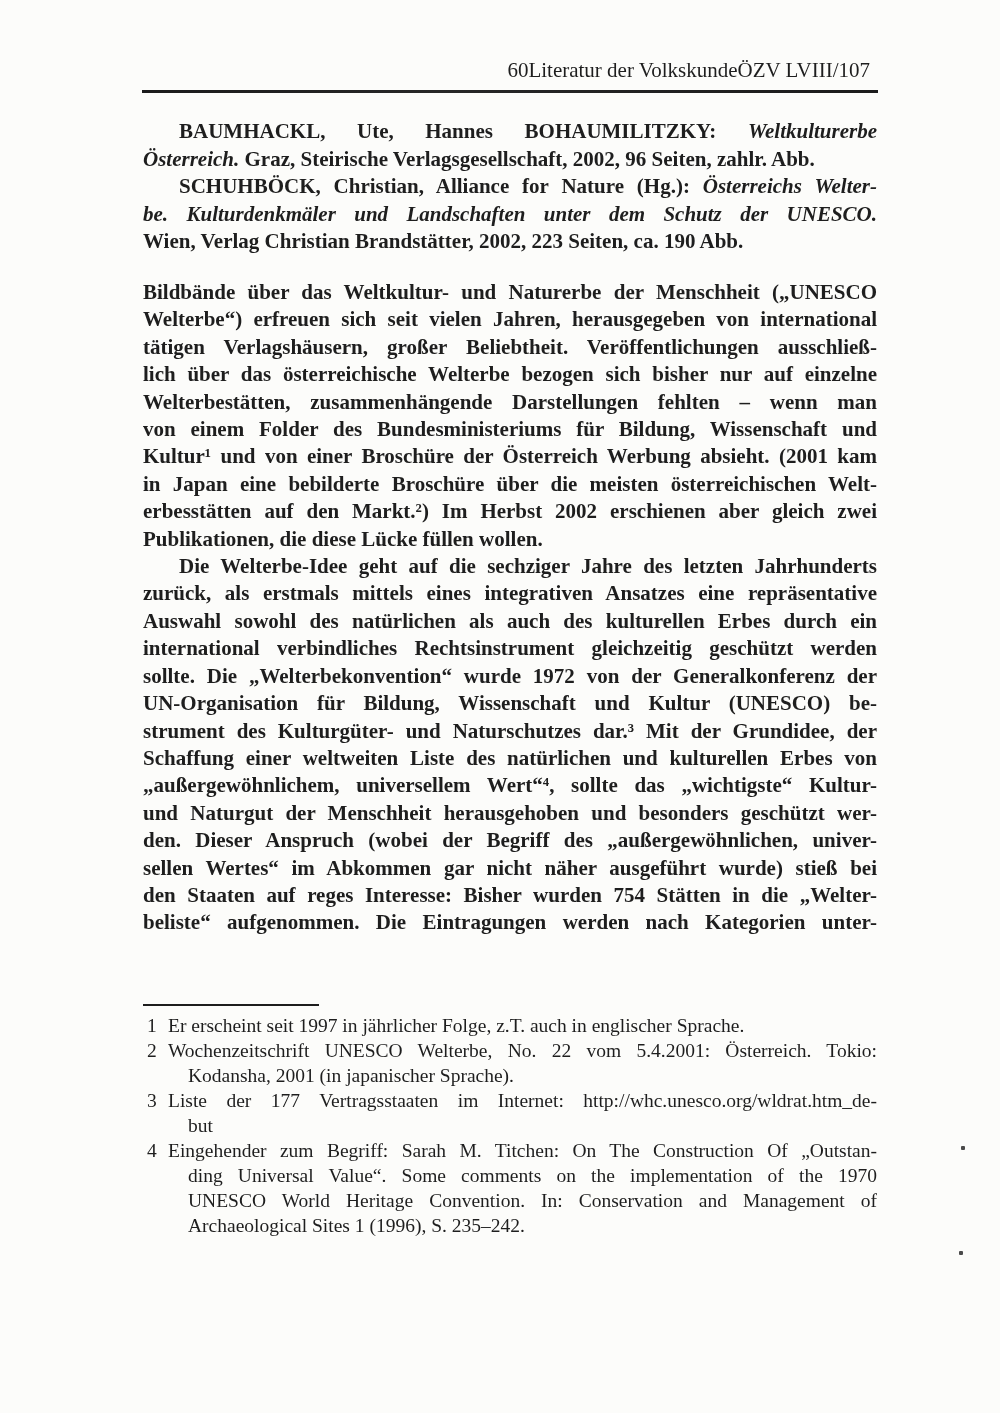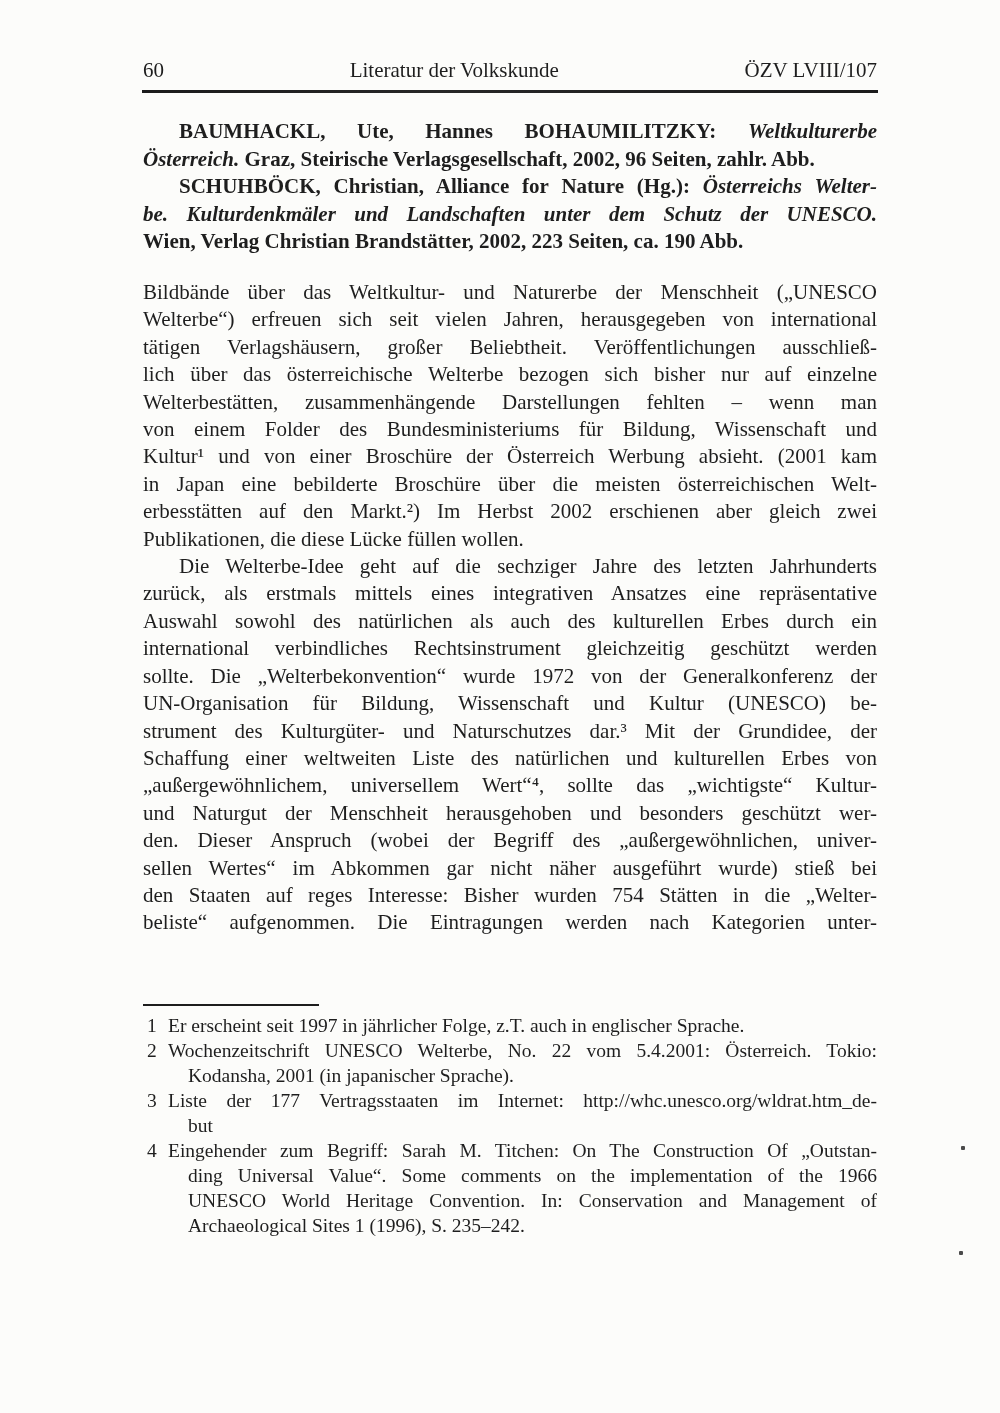--- a/index.html
+++ b/index.html
@@ -8,24 +8,24 @@
     width: 1000px;
     height: 1413px;
     background: #fcfcfa;
     color: #1e1e1e;
     font-family: "Liberation Serif", "DejaVu Serif", serif;
     overflow: hidden;
   }
   
   .running-head {
     position: absolute;
-    left: 143px; top: 56px;
+    left: 136px; top: 56px;
     width: 734px;
     display: flex;
-    justify-content: space-between;
+    justify-content: flex-end;
     align-items: baseline;
     font-size: 21px;
     line-height: 28px;
   }
   .head-rule {
     position: absolute;
     left: 142px; top: 90px;
     width: 736px; height: 3px;
     background: linear-gradient(90deg, #1b1b1b 0%, #272727 40%, #1b1b1b 100%);
   }
@@ -39,20 +39,21 @@
     font-weight: bold;
   }
   .biblio .line:first-child { text-indent: 36px; }
   
   .bodytext {
     position: absolute;
     left: 143px; top: 279px;
     width: 734px;
     font-size: 21px;
     line-height: 27.4px;
+    font-weight: bold;
   }
   .para.para-indent .line:first-child { text-indent: 36px; }
   
   .line {
     text-align: justify;
     text-align-last: justify;
     white-space: normal;
   }
   .line.last { text-align-last: left; }
   .it { font-style: italic; }
@@ -156,21 +157,21 @@
     <div class="footnote">
         <div class="fn-line first"><span class="fn-num">2</span>Wochenzeitschrift UNESCO Welterbe, No. 22 vom 5.4.2001: Österreich. Tokio:</div>
         <div class="fn-line last">Kodansha, 2001 (in japanischer Sprache).</div>
       </div>
     <div class="footnote">
         <div class="fn-line first"><span class="fn-num">3</span>Liste der 177 Vertragsstaaten im Internet: http://whc.unesco.org/wldrat.htm_de-</div>
         <div class="fn-line last">but</div>
       </div>
     <div class="footnote">
         <div class="fn-line first"><span class="fn-num">4</span>Eingehender zum Begriff: Sarah M. Titchen: On The Construction Of „Outstan-</div>
-        <div class="fn-line">ding Universal Value“. Some comments on the implementation of the 1966</div>
+        <div class="fn-line">ding Universal Value“. Some comments on the implementation of the 1970</div>
         <div class="fn-line">UNESCO World Heritage Convention. In: Conservation and Management of</div>
         <div class="fn-line last">Archaeological Sites 1 (1996), S. 235–242.</div>
       </div>
   </section>
 
   <div class="speck s1"></div>
   <div class="speck s2"></div>
 
 </div>
 

